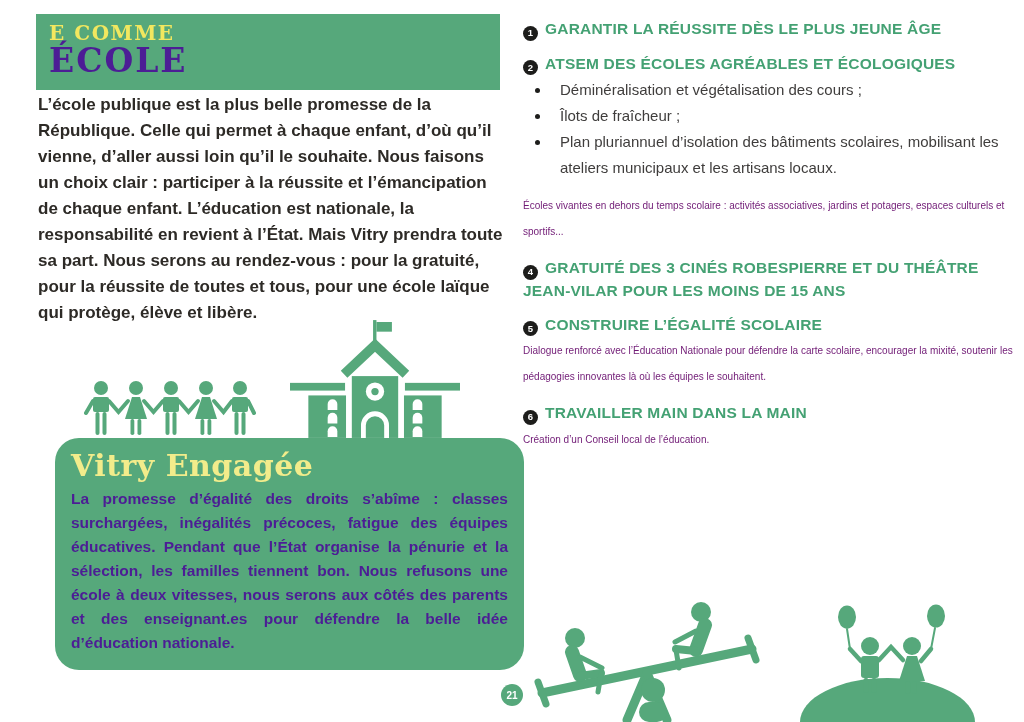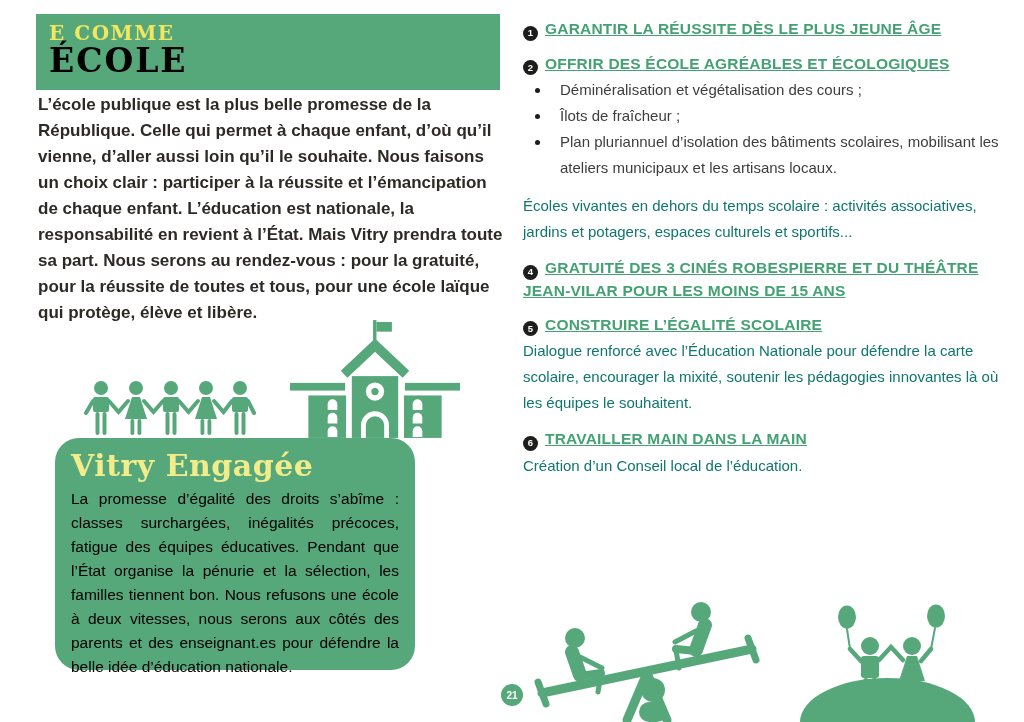--- a/index.html
+++ b/index.html
@@ -13,61 +13,60 @@
   .banner {
     position:absolute; left:36px; top:14px; width:464px; height:76px;
     background:#56a87b; padding:7px 0 0 13px;
   }
   .banner .kicker {
     font-family:"DejaVu Serif", serif; font-weight:bold;
     color:#f2e75f; font-size:20px; letter-spacing:1.5px; line-height:24px;
   }
   .banner .title {
     font-family:"DejaVu Serif", serif; font-weight:bold;
-    color:#000000; font-size:33px; letter-spacing:2px; line-height:36px; margin-top:-2px;
+    color:#4c1d95; font-size:33px; letter-spacing:2px; line-height:36px; margin-top:-2px;
   }
   .intro {
     position:absolute; left:38px; top:92px; width:466px;
     font-size:17px; line-height:26px; font-weight:bold; color:#2d2a26;
   }
   .kids-illustration { position:absolute; left:84px; top:380px; }
   .school-illustration { position:absolute; left:290px; top:320px; }
   .engage-box {
-    position:absolute; left:55px; top:438px; width:360px; height:232px;
+    position:absolute; left:55px; top:438px; width:469px; height:232px;
     background:#56a87b; border-radius:24px; padding:10px 16px 0 16px;
   }
   .engage-box .box-title {
     font-family:"DejaVu Serif", serif; font-weight:bold;
     color:#f2ec8b; font-size:30px; line-height:36px; letter-spacing:0.5px;
   }
   .engage-box .box-body {
-    margin-top:3px; color:#000000; font-weight:normal;
+    margin-top:3px; color:#4c1d95; font-weight:bold;
     font-size:15.5px; line-height:24px; text-align:justify;
   }
   .page-badge {
     position:absolute; left:501px; top:684px; width:22px; height:22px;
     border-radius:50%; background:#56a87b; color:#ffffff;
     font-size:10px; font-weight:bold; display:flex; align-items:center; justify-content:center;
   }
   
   .right-col { position:absolute; left:523px; top:18px; width:490px; }
   .section { margin-bottom:12px; }
   .sec-heading {
     color:#44a173; font-weight:bold; font-size:15.5px; line-height:22px;
     letter-spacing:0.2px;
-    text-decoration:underline;
   }
   .badge {
     display:inline-flex; width:15px; height:15px; border-radius:50%;
     background:#1d1d1b; color:#ffffff; font-size:9.5px; font-weight:bold;
     align-items:center; justify-content:center; margin-right:7px;
     vertical-align:-2px;
   }
   .sec-body {
-    font-size:15px; line-height:26px; color:#0f766e; font-weight:normal;
+    font-size:10px; line-height:26px; color:#701a75; font-weight:normal;
     margin-top:2px;
   }
   ul.bullets { list-style:none; margin-top:2px; }
   ul.bullets li {
     position:relative; padding-left:37px; font-size:15px; line-height:26px;
     color:#3f3d3c;
   }
   ul.bullets li::before {
     content:""; position:absolute; left:12px; top:10.5px;
     width:5px; height:5px; border-radius:50%; background:#1d1d1b;
@@ -164,21 +163,21 @@
   <div class="right-col">
 
     <div class="section">
       <div class="sec-heading">
         <span class="badge">1</span><span>GARANTIR LA RÉUSSITE DÈS LE PLUS JEUNE ÂGE</span>
       </div>
     </div>
 
     <div class="section">
       <div class="sec-heading">
-        <span class="badge">2</span><span>OFFRIR DES ÉCOLE AGRÉABLES ET ÉCOLOGIQUES</span>
+        <span class="badge">2</span><span>ATSEM DES ÉCOLES AGRÉABLES ET ÉCOLOGIQUES</span>
       </div>
       <ul class="bullets">
         <li>Déminéralisation et végétalisation des cours ;</li>
         <li>Îlots de fraîcheur ;</li>
         <li>Plan pluriannuel d’isolation des bâtiments scolaires, mobilisant les ateliers municipaux et les artisans locaux.</li>
       </ul>
     </div>
 
     <div class="section">
       <p class="sec-body">Écoles vivantes en dehors du temps scolaire : activités associatives, jardins et potagers, espaces culturels et sportifs...</p>

